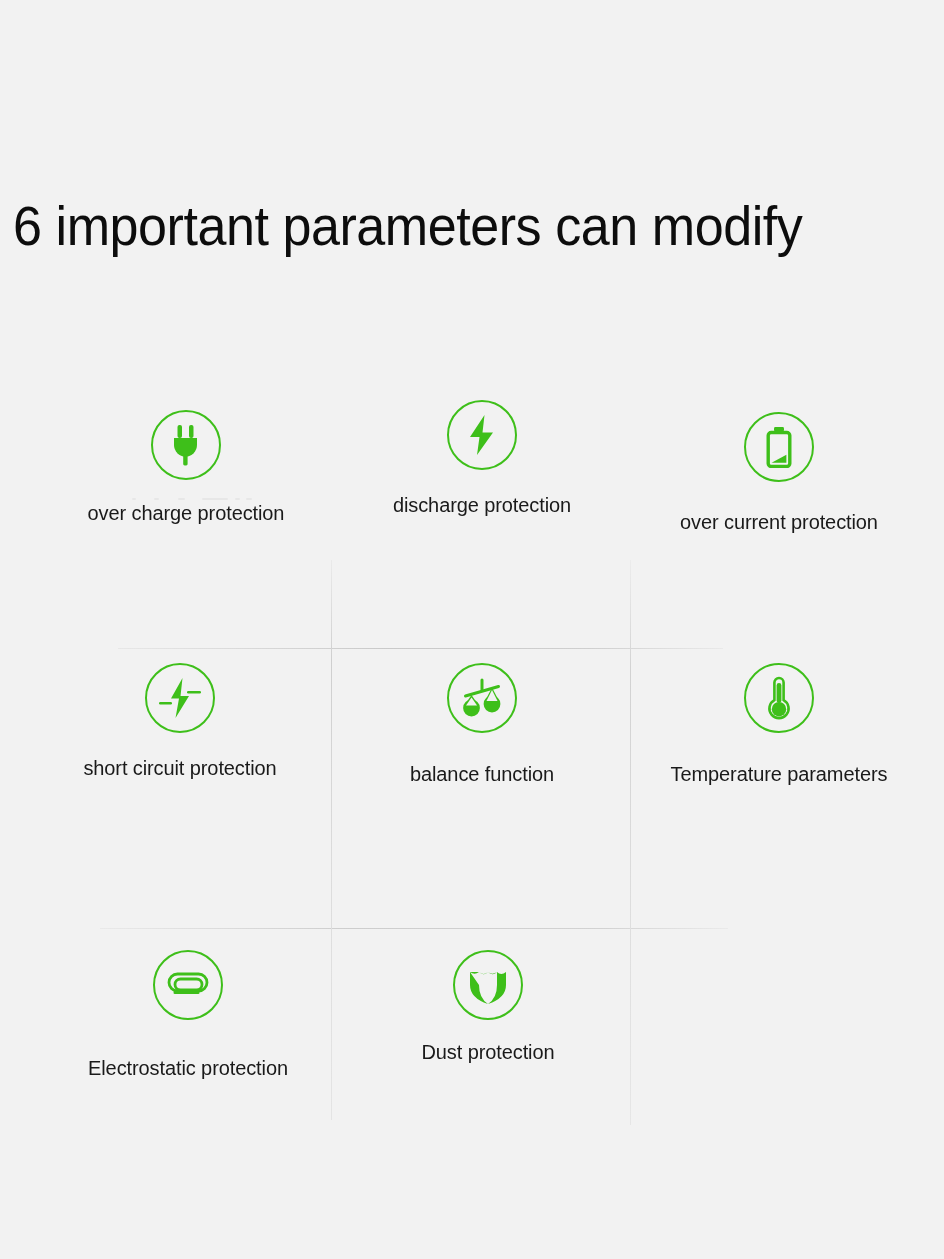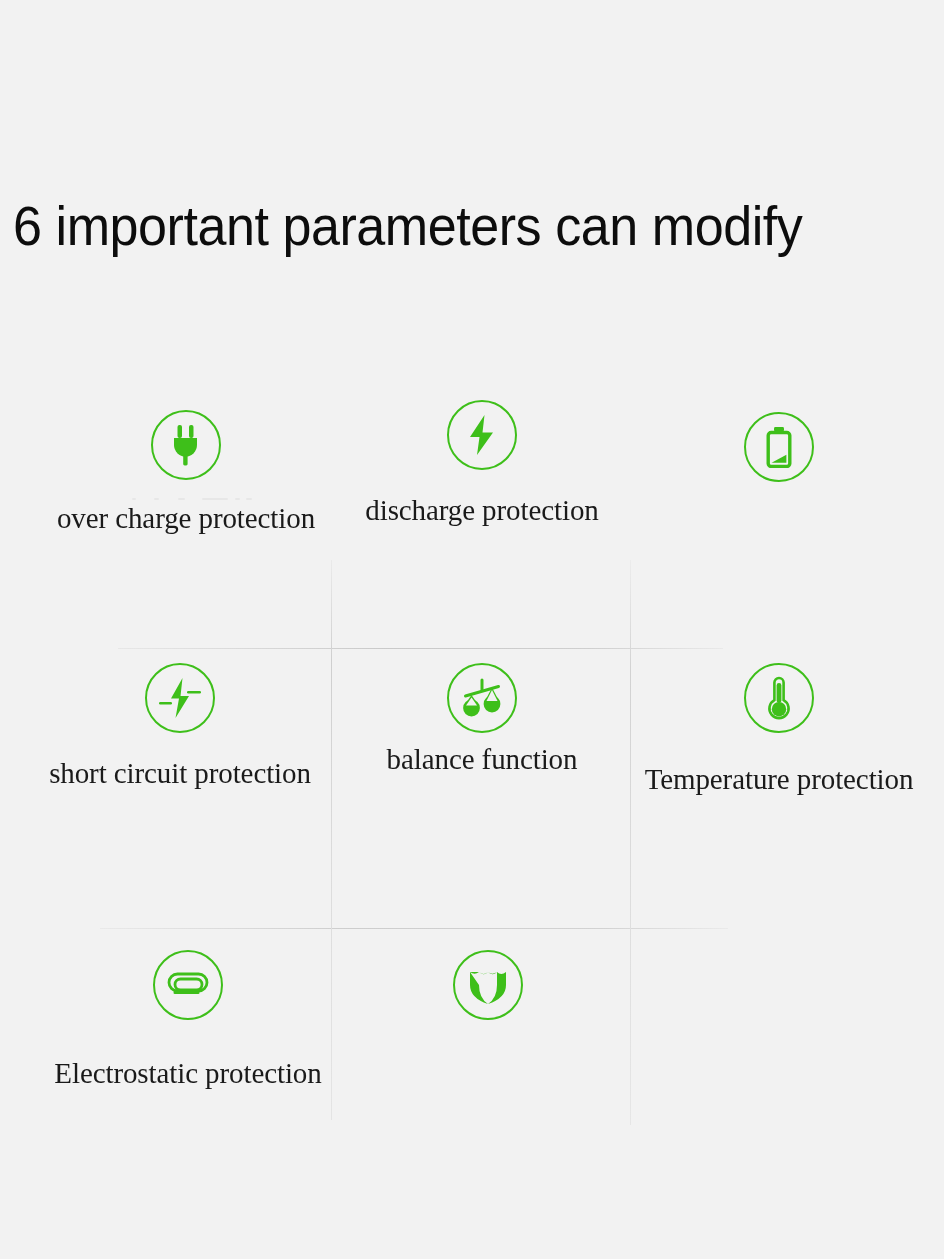--- a/index.html
+++ b/index.html
@@ -87,40 +87,40 @@
     border-radius: 50%;
     margin: 0 auto;
     display: flex;
     align-items: center;
     justify-content: center;
     box-sizing: border-box;
   }
   .icon-circle svg { display: block; }
   .cell-label {
     margin-top: 22px;
-    font-size: 29px;
+    font-size: 20px;
     color: #1a1a1a;
-    font-family: Liberation Serif, serif;
+    font-family: Liberation Sans, sans-serif;
     white-space: nowrap;
     letter-spacing: -0.1px;
   }
 
   
   .c0 { left: 36px;  top: 20px;  }
   .c1 { left: 332px; top: 10px;  }
   .c2 { left: 629px; top: 22px;  }
   .c0 .cell-label { margin-top: 22px; }
   .c1 .cell-label { margin-top: 24px; }
   .c2 .cell-label { margin-top: 29px; }
 
   .c3 { left: 30px;  top: 273px; }
   .c4 { left: 332px; top: 273px; }
   .c5 { left: 629px; top: 273px; }
   .c3 .cell-label { margin-top: 24px; }
-  .c4 .cell-label { margin-top: 10px; }
+  .c4 .cell-label { margin-top: 30px; }
   .c5 .cell-label { margin-top: 30px; }
 
   .c6 { left: 38px;  top: 560px; }
   .c7 { left: 338px; top: 560px; }
   .c8 { left: 641px; top: 560px; }
   .c6 .cell-label { margin-top: 37px; }
   .c7 .cell-label { margin-top: 21px; }
   .c8 .cell-label { margin-top: 20px; }
 </style>
 </head>
@@ -168,20 +168,21 @@
   </div>
 
   <div class="cell c2">
     <div class="icon-circle">
       <svg width="30" height="42" viewBox="0 0 30 42">
         <rect x="10" y="1" width="10" height="4.5" rx="1.4" fill="#3ebf1a"></rect>
         <rect x="4.2" y="6.5" width="21.6" height="34" rx="3" fill="none" stroke="#3ebf1a" stroke-width="3.4"></rect>
         <path d="M7.6 36.8 h14.8 v-8 z" fill="#3ebf1a"></path>
       </svg>
     </div>
+    <div class="cell-label">over current protection</div>
   </div>
 
   <div class="cell c3">
     <div class="icon-circle">
       <svg width="46" height="42" viewBox="0 0 46 42">
         <path d="M25.5 1 L14 21.5 h8 L18.5 41 L32 19 h-8.5 z" fill="#3ebf1a"></path>
         <rect x="2" y="25" width="13" height="2.6" rx="1.3" fill="#3ebf1a"></rect>
         <rect x="30" y="14" width="14" height="2.6" rx="1.3" fill="#3ebf1a"></rect>
       </svg>
     </div>
@@ -206,36 +207,37 @@
   </div>
 
   <div class="cell c5">
     <div class="icon-circle">
       <svg width="26" height="44" viewBox="0 0 26 44">
         <path d="M13 2 a4.6 4.6 0 0 1 4.6 4.6 v17.5 a9.6 9.6 0 1 1 -9.2 0 V6.6 A4.6 4.6 0 0 1 13 2 z" fill="none" stroke="#3ebf1a" stroke-width="2.6"></path>
         <rect x="10.6" y="7" width="4.8" height="20" rx="2.4" fill="#3ebf1a"></rect>
         <circle cx="13" cy="33.2" r="7.2" fill="#3ebf1a"></circle>
       </svg>
     </div>
-    <div class="cell-label">Temperature protection</div>
+    <div class="cell-label">Temperature parameters</div>
   </div>
 
   <div class="cell c6">
     <div class="icon-circle">
       <svg width="42" height="26" viewBox="0 0 42 26">
         <rect x="2" y="2" width="38" height="17" rx="8.5" fill="none" stroke="#3ebf1a" stroke-width="2.8"></rect>
         <rect x="8" y="7" width="27" height="11" rx="5.5" fill="none" stroke="#3ebf1a" stroke-width="2.8"></rect>
         <rect x="6.5" y="19.5" width="26" height="2.6" rx="1.3" fill="#3ebf1a"></rect>
       </svg>
     </div>
     <div class="cell-label">Electrostatic protection</div>
   </div>
 
   <div class="cell c7">
     <div class="icon-circle">
       <svg width="42" height="42" viewBox="0 0 42 42">
         <path d="M3 8 q4.6 3.6 9 0 q4.8 4.6 9 0 q4.2 3.6 9 0 l0 0 v13 q0 13 -9 19 q-9 -6 -9 -19 z M3 8 v13 q0 13 18 19 q18 -6 18 -19 V8 q-4.8 3.8 -9 0 q-4.2 4.4 -9 0 q-4.4 3.8 -9 0 z" fill="#3ebf1a"></path>
       </svg>
     </div>
+    <div class="cell-label">Dust protection</div>
   </div>
 
 
 </div>
 
 </body></html>

